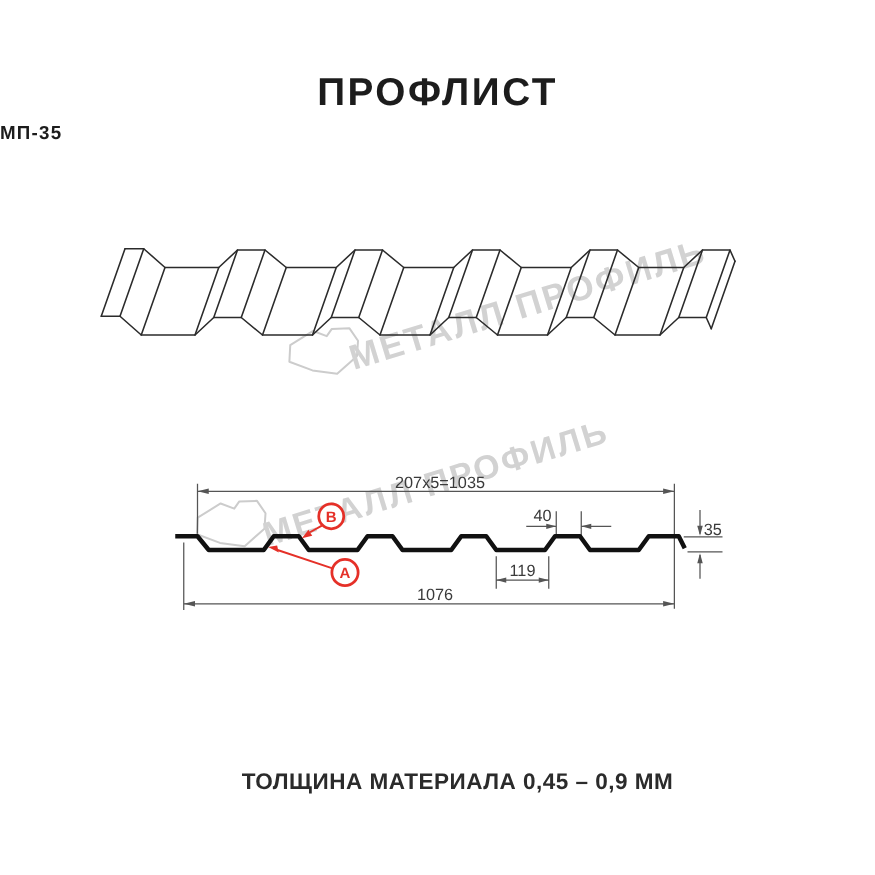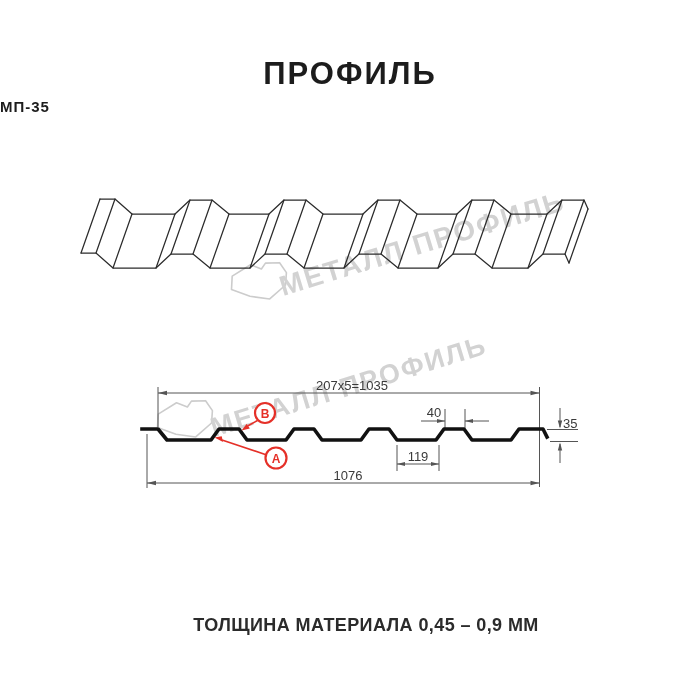--- a/index.html
+++ b/index.html
@@ -22,21 +22,21 @@
   .redline{fill:none;stroke:#e53028;stroke-width:1.6;}
   .redfill{fill:#e53028;stroke:none;}
   .redcircle{fill:#ffffff;stroke:#e53028;stroke-width:2.2;}
   .redletter{font-family:"Liberation Sans",sans-serif;font-size:12px;font-weight:700;fill:#e53028;text-anchor:middle;}
 </style>
 </head>
 <body>
 
 <div id="page">
 
-  <div class="title">ПРОФИЛЬ</div>
+  <div class="title">ПРОФЛИСТ</div>
   <div class="subtitle">МП-35</div>
 
   <svg width="700" height="700" viewBox="0 0 700 700">
 
     <g>
       <g transform="translate(226,264) rotate(-10)">
         <path class="wm" d="M1,26 L4,13 L24,5 L34,11 L39,6 L53,8 L58,19 L55,31 L37,42 L18,36 Z M1,26 L18,36"></path>
       </g>
       <text class="wmtext" font-size="28" transform="translate(283,296) rotate(-17)">МЕТАЛЛ ПРОФИЛЬ</text>
     </g>

